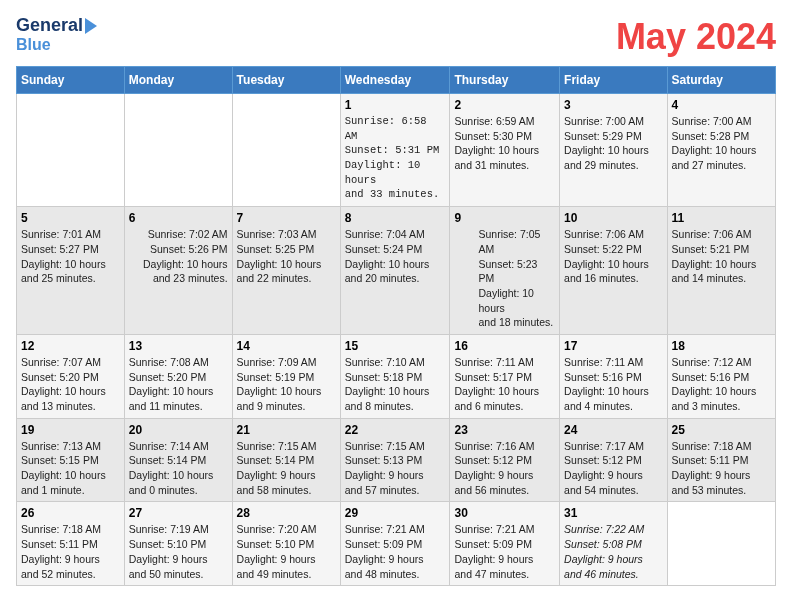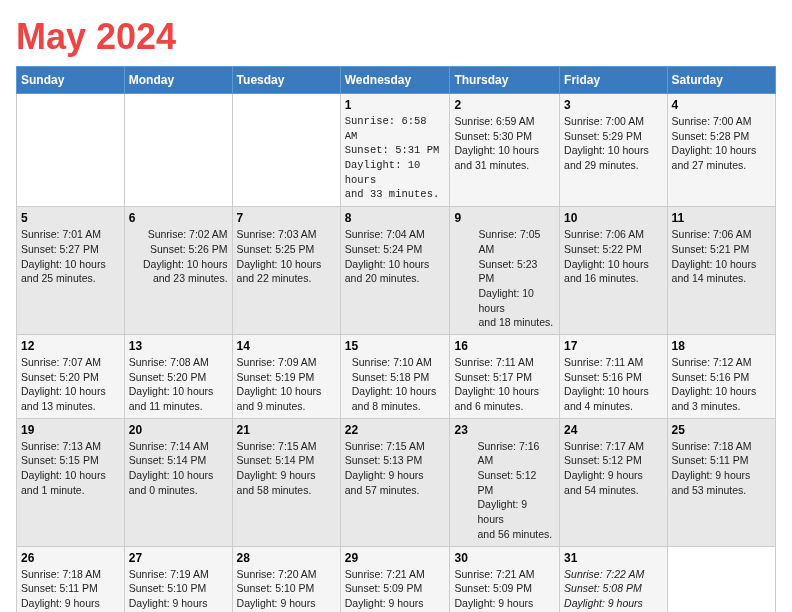--- a/index.html
+++ b/index.html
@@ -92,20 +92,29 @@
       line-height: 1.4;
     }
     .empty-cell {
       background-color: inherit !important;
     }
   </style>
 </head>
 <body>
 
 <div class="header">
+  <div class="logo">
+    <div style="display:flex;align-items:center;">
+      <span class="logo-text">
+        <span style="color:#1a3a6b;">General</span>
+      </span>
+      <span class="logo-arrow"></span>
+    </div>
+    <span class="logo-text" style="color:#4a90d9;font-size:16px;">Blue</span>
+  </div>
   <div class="title-block">
     <div class="month-title">May 2024</div>
   </div>
 </div>
 
 <table>
   <thead>
     <tr>
     <th>Sunday</th>
         <th>Monday</th>
@@ -218,21 +227,21 @@
         </td>
         <td>
           <span class="day-num">14</span>
           <div class="cell-content" style="white-space: pre-line;">Sunrise: 7:09 AM
 Sunset: 5:19 PM
 Daylight: 10 hours
 and 9 minutes.</div>
         </td>
         <td>
           <span class="day-num">15</span>
-          <div class="cell-content" style="white-space: pre-line; margin-left: 7px;">Sunrise: 7:10 AM
+          <div class="cell-content" style="white-space: pre-line;">Sunrise: 7:10 AM
 Sunset: 5:18 PM
 Daylight: 10 hours
 and 8 minutes.</div>
         </td>
         <td>
           <span class="day-num">16</span>
           <div class="cell-content" style="white-space: pre-line;">Sunrise: 7:11 AM
 Sunset: 5:17 PM
 Daylight: 10 hours
 and 6 minutes.</div>
@@ -276,21 +285,21 @@
         </td>
         <td>
           <span class="day-num">22</span>
           <div class="cell-content" style="white-space: pre-line;">Sunrise: 7:15 AM
 Sunset: 5:13 PM
 Daylight: 9 hours
 and 57 minutes.</div>
         </td>
         <td>
           <span class="day-num">23</span>
-          <div class="cell-content" style="white-space: pre-line; margin-left: 23px;">Sunrise: 7:16 AM
+          <div class="cell-content" style="white-space: pre-line;">Sunrise: 7:16 AM
 Sunset: 5:12 PM
 Daylight: 9 hours
 and 56 minutes.</div>
         </td>
         <td>
           <span class="day-num">24</span>
           <div class="cell-content" style="white-space: pre-line;">Sunrise: 7:17 AM
 Sunset: 5:12 PM
 Daylight: 9 hours
 and 54 minutes.</div>

